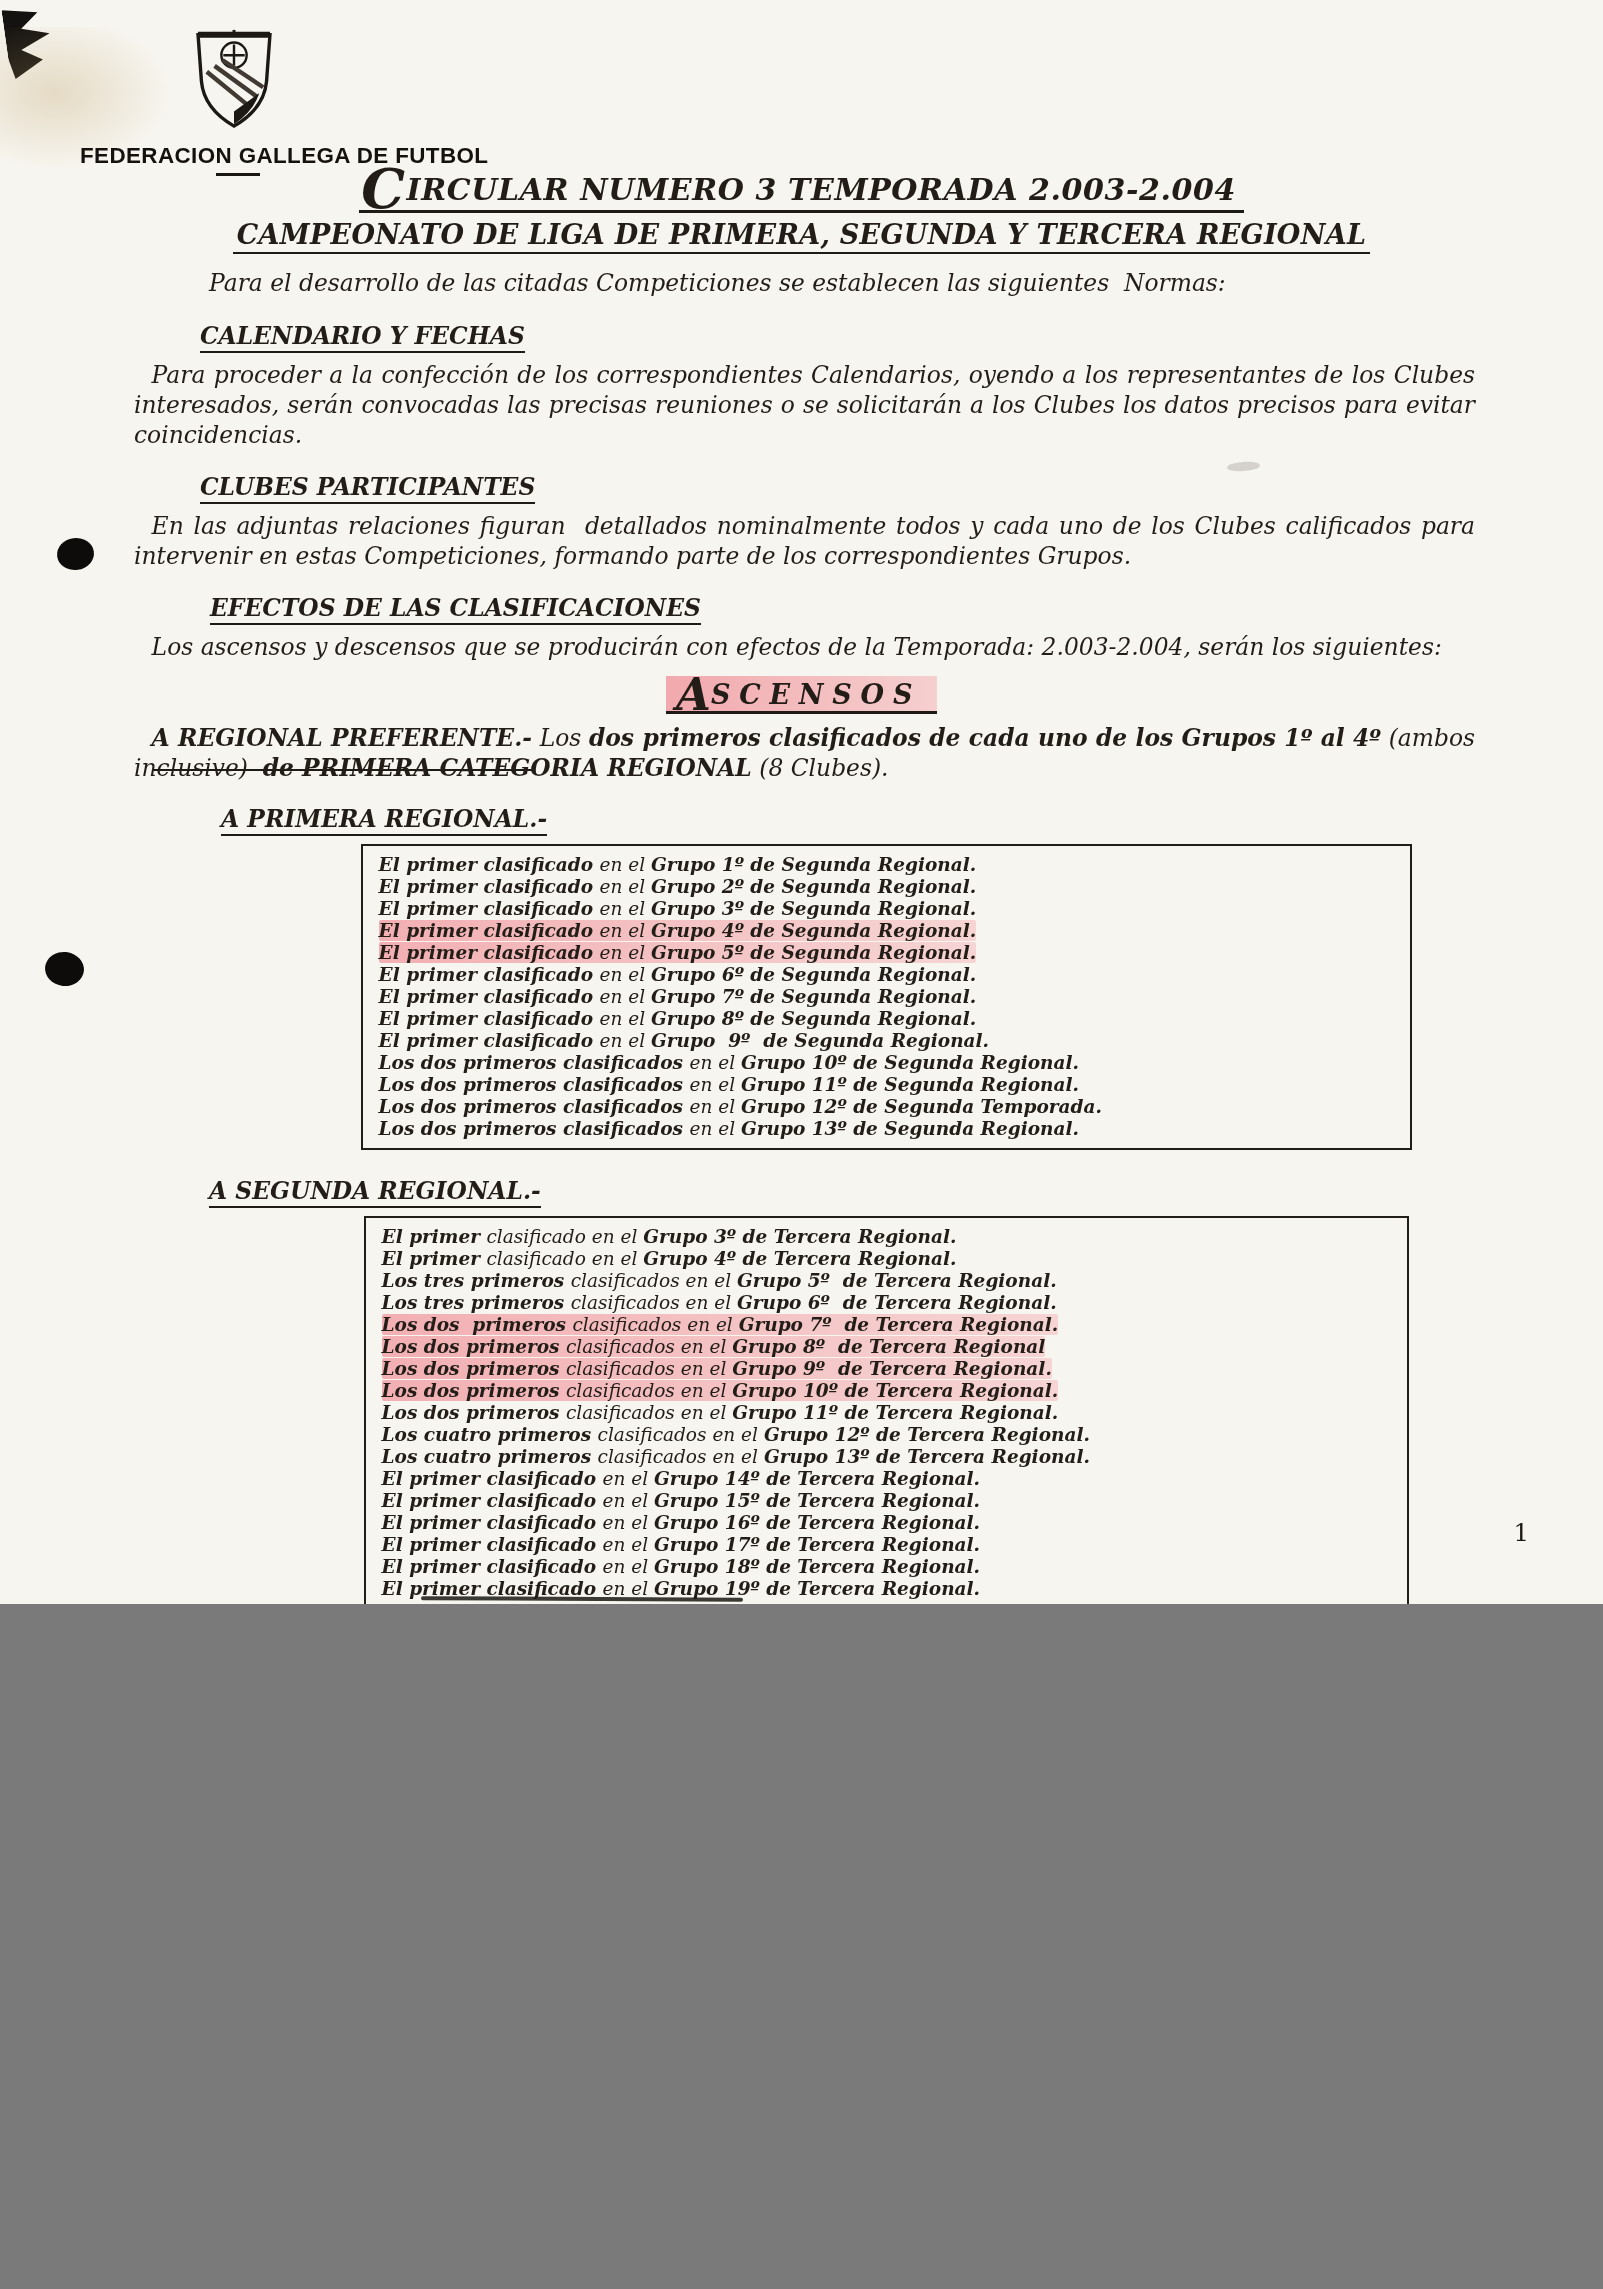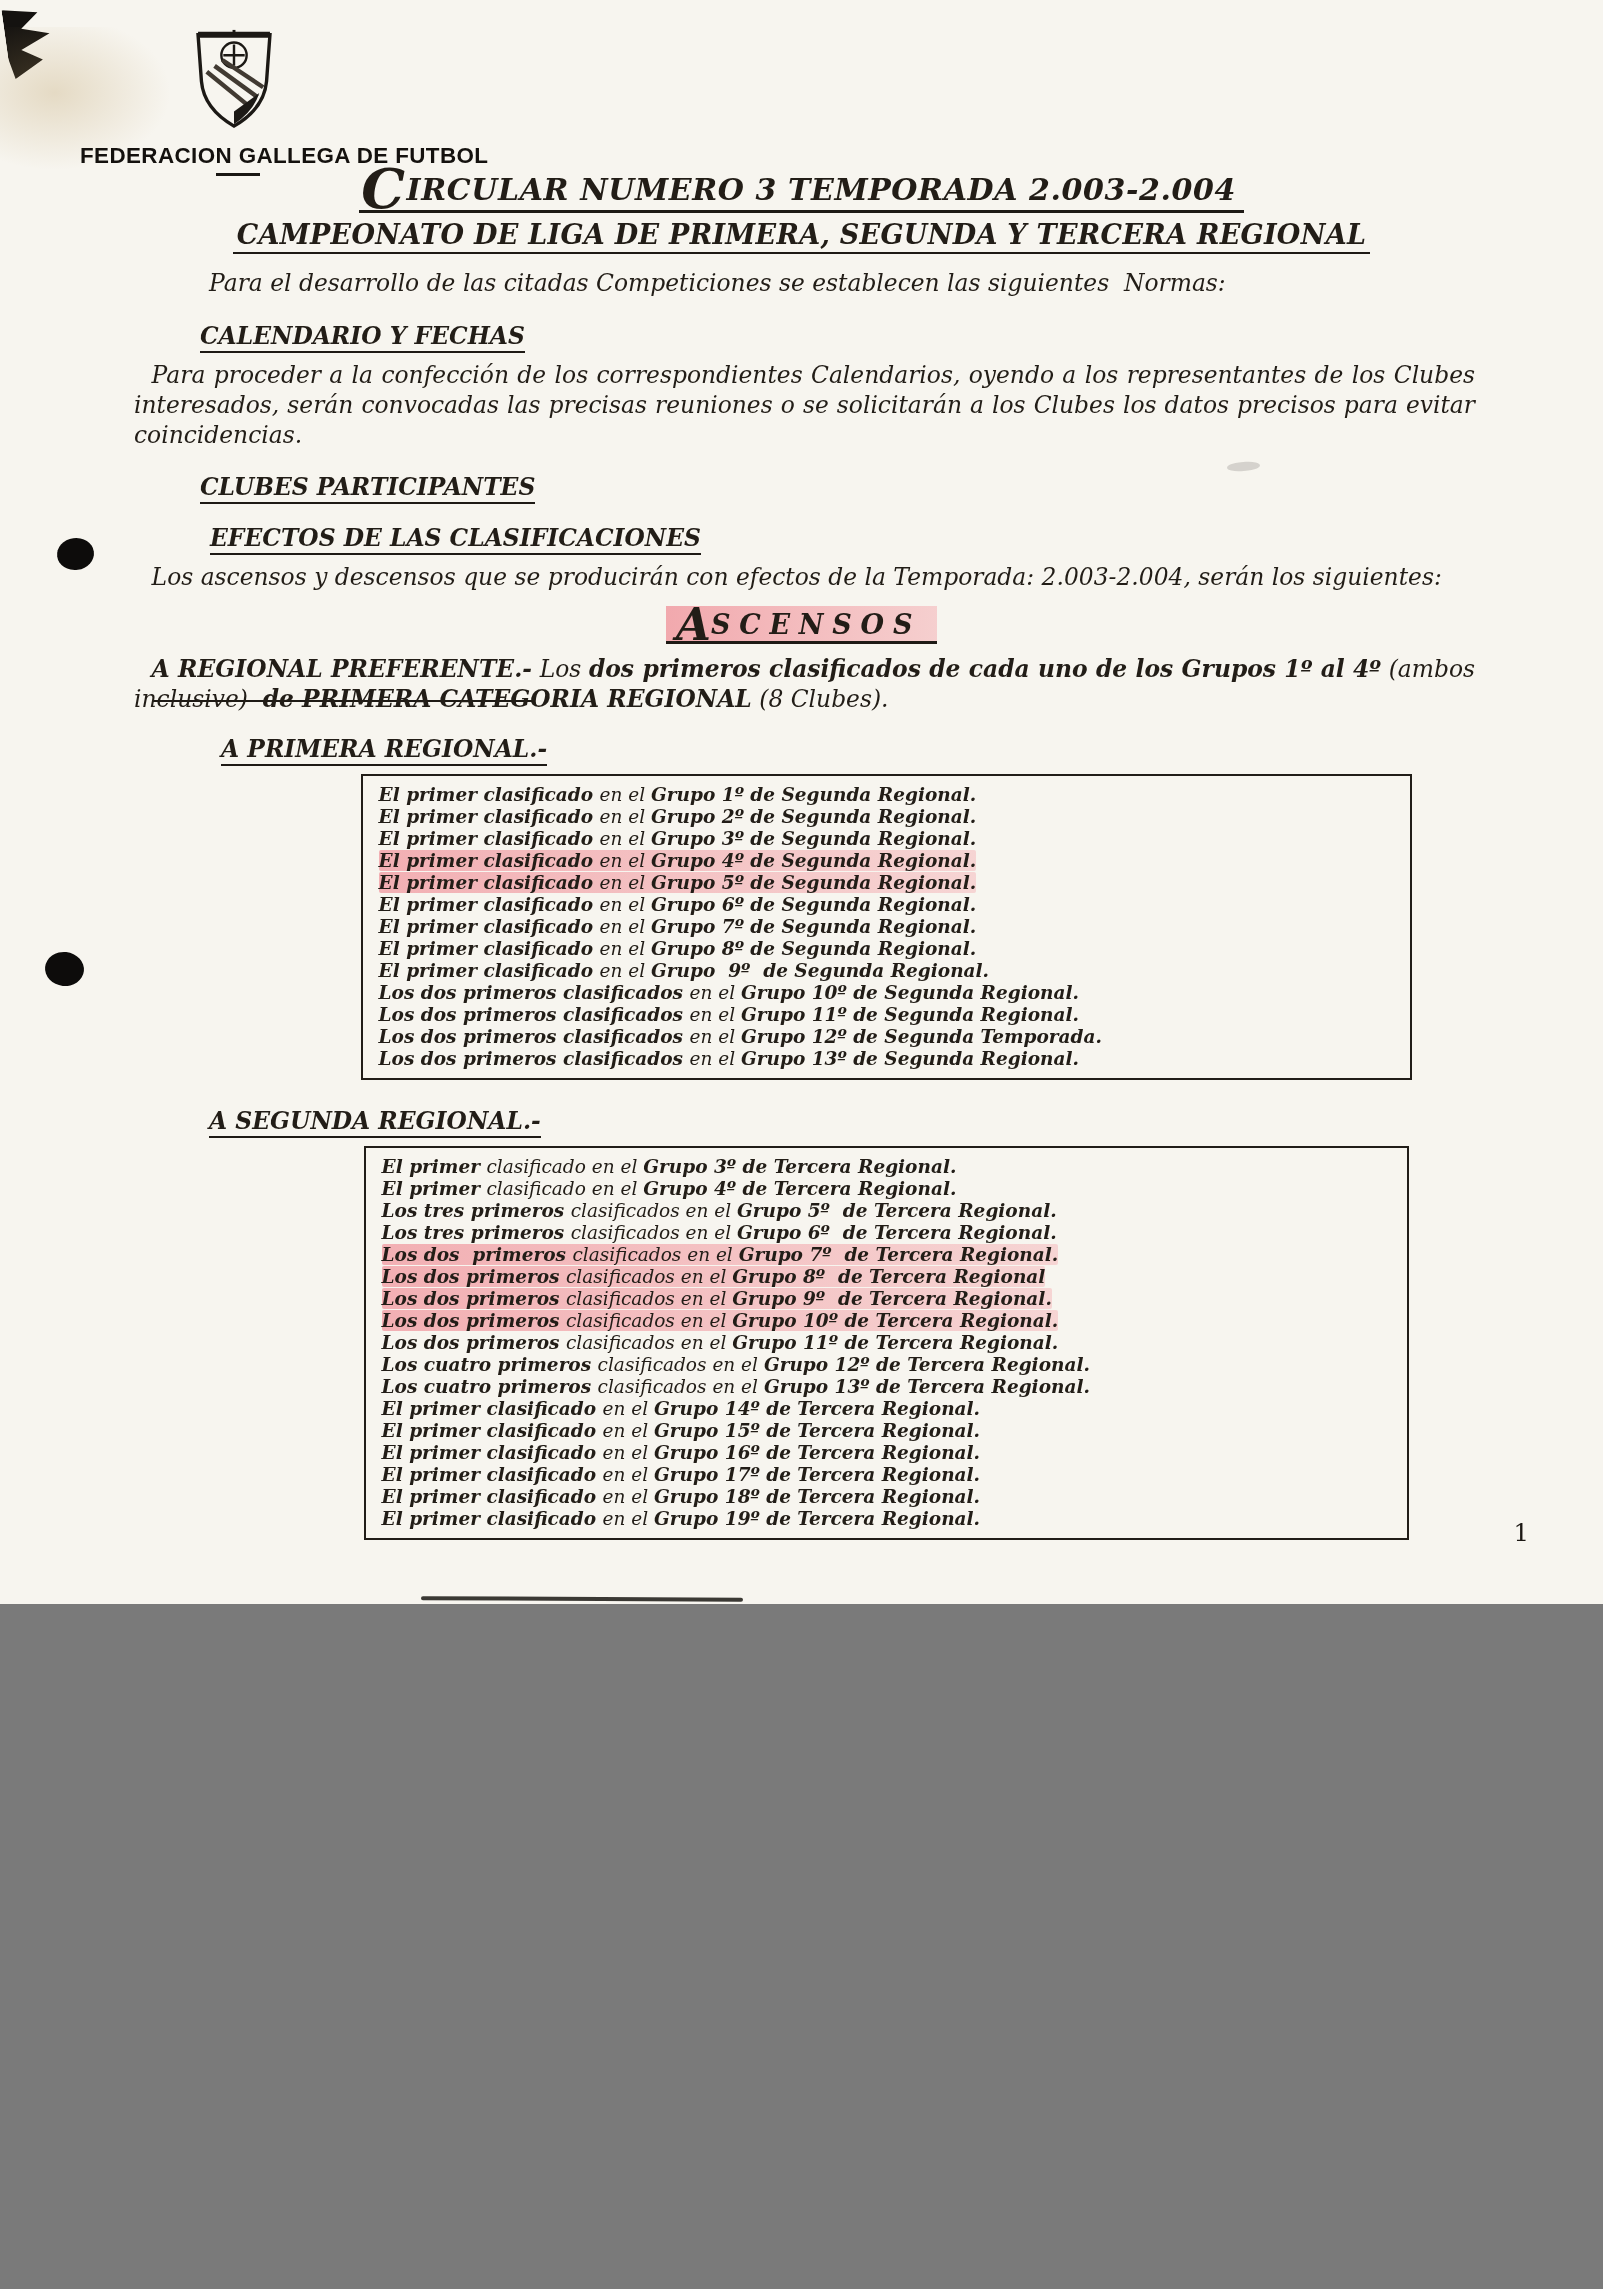--- a/index.html
+++ b/index.html
@@ -145,20 +145,21 @@
     <div class="center subtitle-wrap">
       <div class="subtitle">CAMPEONATO DE LIGA DE PRIMERA, SEGUNDA Y TERCERA REGIONAL</div>
     </div>
 
     <div class="intro">Para el desarrollo de las citadas Competiciones se establecen las siguientes  Normas:</div>
 
     <h2 class="sec-h"><span class="u">CALENDARIO Y FECHAS</span></h2>
     <p class="para">Para proceder a la confección de los correspondientes Calendarios, oyendo a los representantes de los Clubes interesados, serán convocadas las precisas reuniones o se solicitarán a los Clubes los datos precisos para evitar coincidencias.</p>
 
     <h2 class="sec-h"><span class="u">CLUBES PARTICIPANTES</span></h2>
+    <p class="para">En las adjuntas relaciones figuran  detallados nominalmente todos y cada uno de los Clubes calificados para intervenir en estas Competiciones, formando parte de los correspondientes Grupos.</p>
 
     <h2 class="sec-h efectos"><span class="u">EFECTOS DE LAS CLASIFICACIONES</span></h2>
     <p class="para">Los ascensos y descensos que se producirán con efectos de la Temporada: 2.003-2.004, serán los siguientes:</p>
 
     <div class="center asc-wrap">
       <div class="asc"><span class="asc-a">A</span><span class="asc-rest">SCENSOS</span></div>
     </div>
 
     <p class="para"><span class="pref-label">A REGIONAL PREFERENTE.-</span><span><span> Los </span><span class="b">dos primeros clasificados de cada uno de los Grupos 1º al 4º</span><span> (ambos inclusive)  </span><span class="b">de PRIMERA CATEGORIA REGIONAL</span><span> (8 Clubes).</span></span></p>
 

